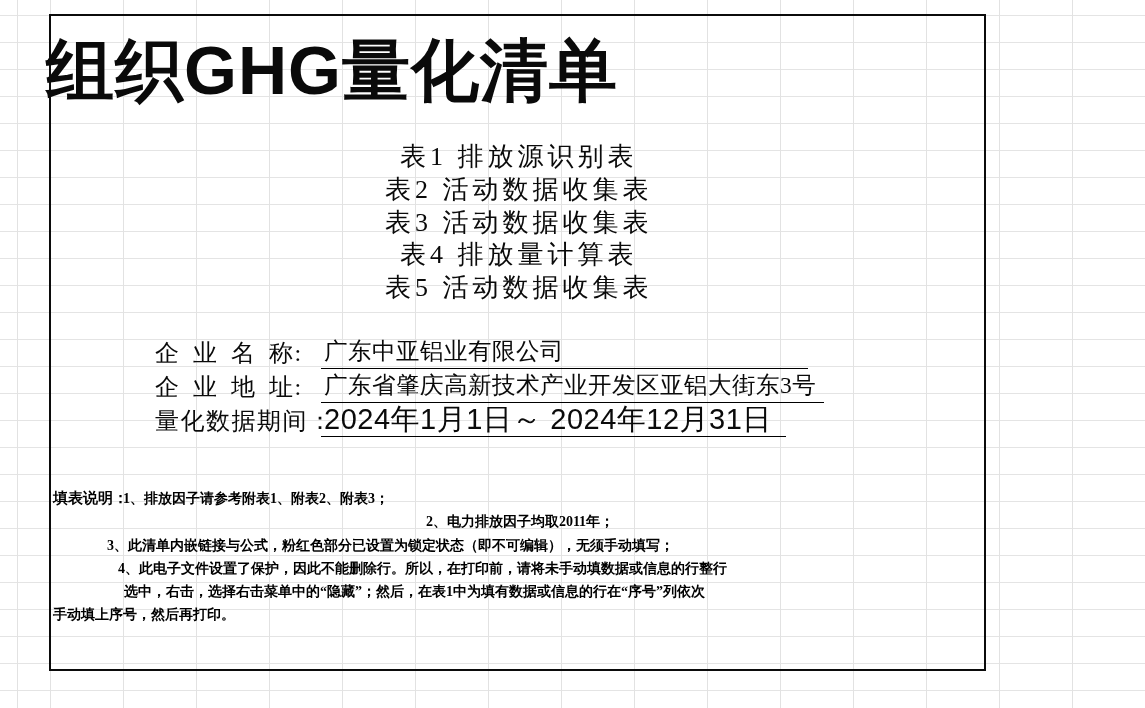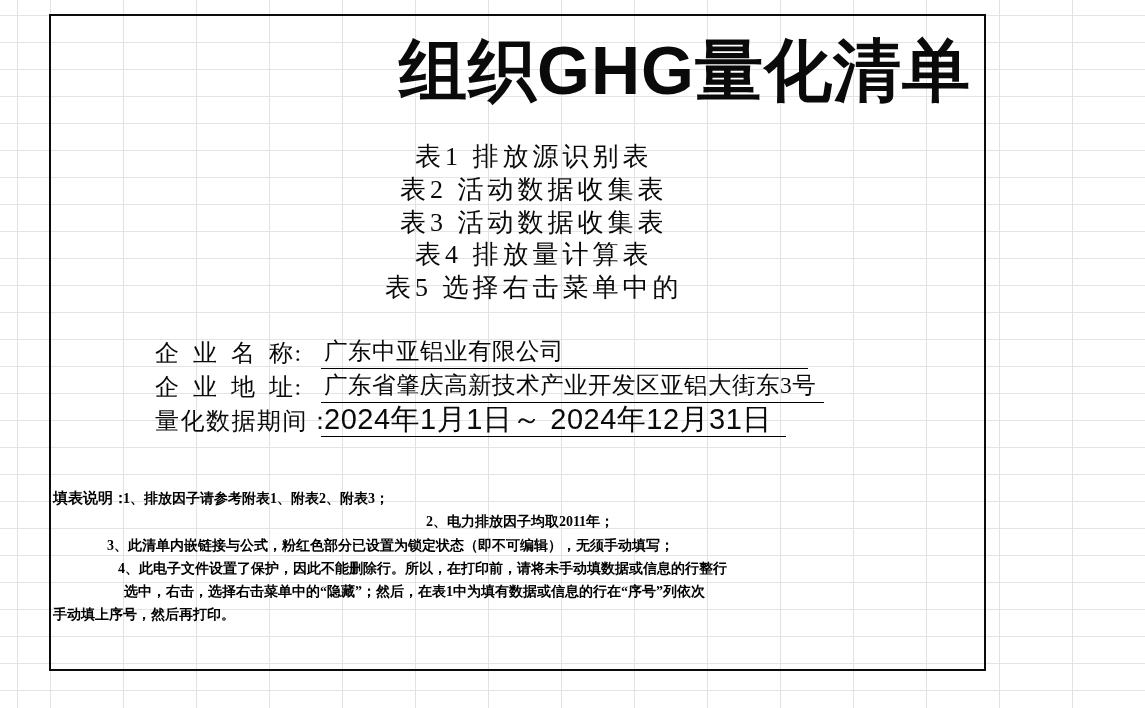--- a/index.html
+++ b/index.html
@@ -29,23 +29,23 @@
   .cover-frame {
     position: absolute;
     left: 49px; top: 14px;
     width: 937px; height: 657px;
     border: 2.5px solid #0b0b0b;
     background: transparent;
   }
 
   .page-title {
     position: absolute;
-    left: 36px; top: 30px;
+    left: 46px; top: 30px;
     width: 935px;
-    text-align: right;
+    text-align: left;
     font-family: "Liberation Sans", sans-serif;
     font-weight: 600;
     font-size: 68px;
     line-height: 80px;
     letter-spacing: 1px;
     color: #0a0a0a;
     white-space: nowrap;
   }
 
   .toc {
@@ -141,21 +141,21 @@
   <div class="toc">
 
       <div class="toc-item">表1 排放源识别表</div>
 
       <div class="toc-item">表2 活动数据收集表</div>
 
       <div class="toc-item">表3 活动数据收集表</div>
 
       <div class="toc-item">表4 排放量计算表</div>
 
-      <div class="toc-item">表5 选择右击菜单中的</div>
+      <div class="toc-item">表5 活动数据收集表</div>
 
   </div>
 
   <div class="fields">
 
       <div class="field-row">
         <span class="field-label">企 业 名 称:</span><span class="field-value">广东中亚铝业有限公司</span>
       </div>
 
       <div class="field-row">

